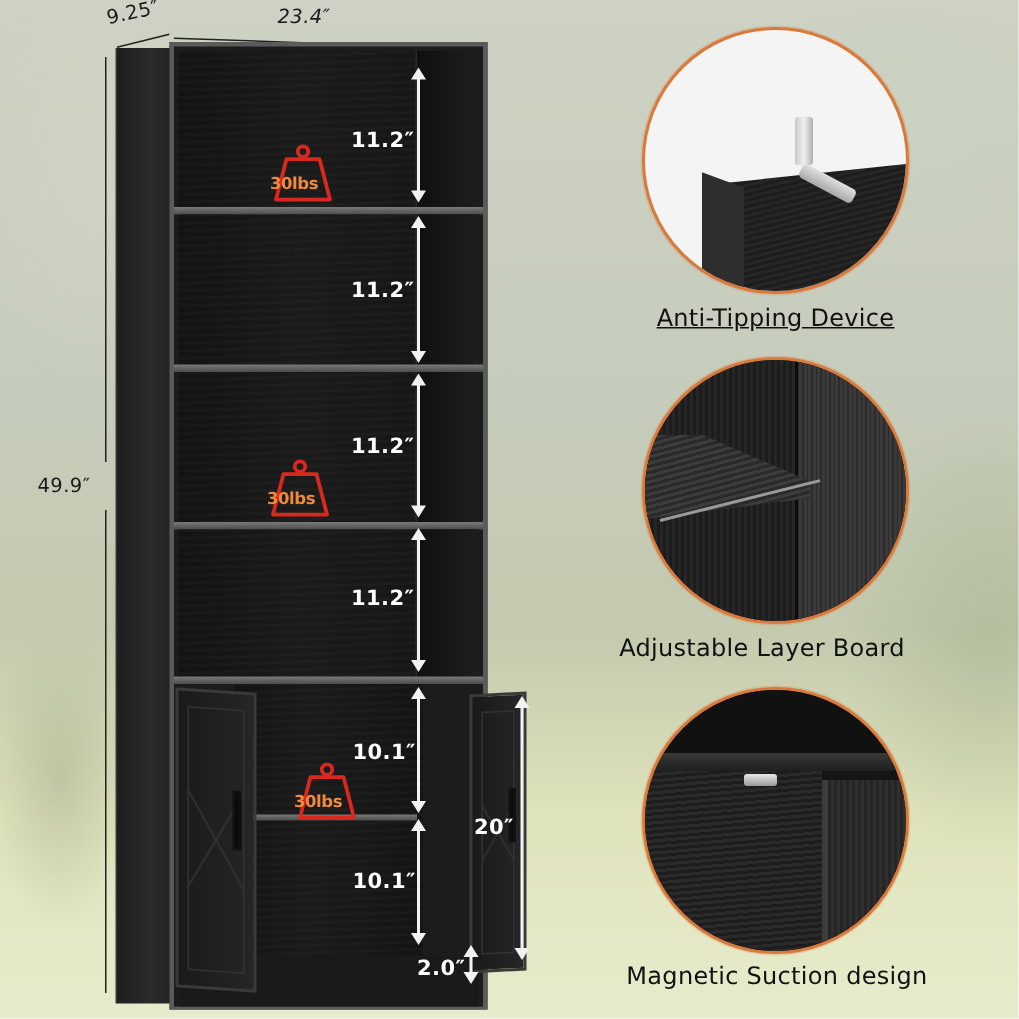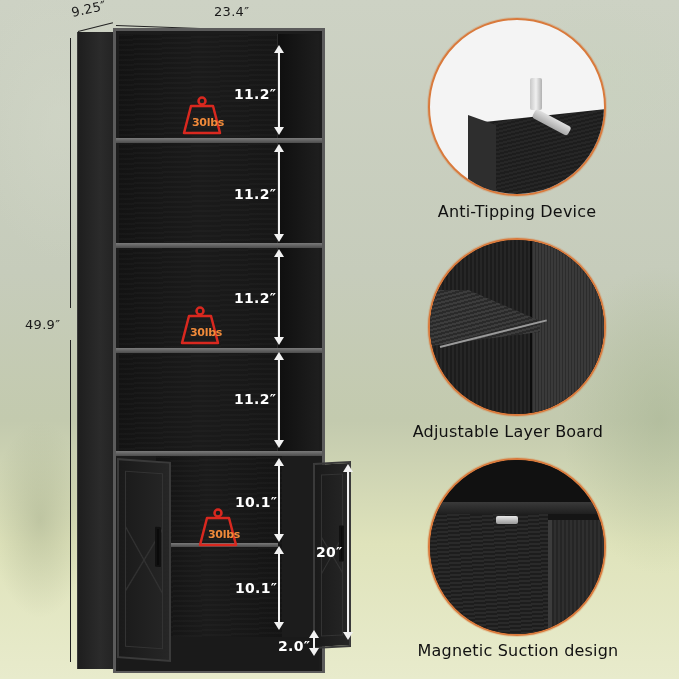--- a/index.html
+++ b/index.html
@@ -11,21 +11,21 @@
         radial-gradient(ellipse 120px 200px at 60px 120px, rgba(210,215,200,0.55), transparent 70%),
         radial-gradient(ellipse 160px 120px at 600px 80px, rgba(200,210,190,0.5), transparent 70%),
         radial-gradient(ellipse 140px 220px at 660px 420px, rgba(160,175,140,0.45), transparent 70%),
         radial-gradient(ellipse 70px 140px at 40px 520px, rgba(140,150,120,0.35), transparent 70%),
         linear-gradient(to bottom, #cdd2c4 0%, #c6ccbb 40%, #c3caae 62%, #dfe3bb 80%, #e8ebcc 100%);
     }
     .scene { position: absolute; inset: 0; }
 
     
     .dim { position: absolute; color: #1a1a1a; font-size: 13px; letter-spacing: 0.3px; }
-    .dim-w { left: 214px; top: 4px; }
+    .dim-w { left: 185px; top: 4px; font-style: italic; }
     .dim-d { left: 73px; top: 5px; transform: rotate(-12deg); transform-origin: left bottom; }
     .dim-h { left: 25px; top: 317px; }
     .arrow-v-line { position: absolute; width: 1px; background: #222; }
     .arrow-h-line { position: absolute; height: 1px; background: #222; }
 
     
     .cabinet {
       position: absolute; left: 77px; top: 28px; width: 250px; height: 645px;
     }
     .side-panel {
@@ -64,21 +64,21 @@
     }
     .meas-arrow::before { top: -2px; border-bottom: 8px solid #f2f2f2; }
     .meas-arrow::after { bottom: -2px; border-top: 8px solid #f2f2f2; }
 
     
     .weight {
       position: absolute; width: 44px; height: 40px;
     }
     .weight svg { width: 44px; height: 40px; display: block; }
     .weight-label {
-      position: absolute; left: 0; right: 0; top: 20px; text-align: right;
+      position: absolute; left: 0; right: 0; top: 20px; text-align: left;
       color: #f08a3a; font-weight: bold; font-size: 11px; letter-spacing: -0.3px;
     }
 
     
     .door {
       position: absolute; background: linear-gradient(to right, #1a1a1a, #262626);
       border: 2px solid #3a3a3a;
     }
     .door .panel-x {
       position: absolute; inset: 10px 6px;
@@ -265,21 +265,21 @@
     <div class="weight-label">30lbs</div>
   </div>
 
   <div class="feature">
     <div class="circle c1">
       <div class="box"></div>
       <div class="box-front"></div>
       <div class="bracket"></div>
       <div class="bracket2"></div>
     </div>
-    <div class="feature-label" style="left:387px; top:202px;">Anti-Tipping Device</div>
+    <div class="feature-label" style="left:387px; top:202px;text-decoration:underline;">Anti-Tipping Device</div>
   </div>
 
   <div class="feature">
     <div class="circle c2">
       <div class="back"></div>
       <div class="side"></div>
       <div class="board"></div>
       <div class="edge"></div>
     </div>
     <div class="feature-label" style="left:378px; top:422px;">Adjustable Layer Board</div>

